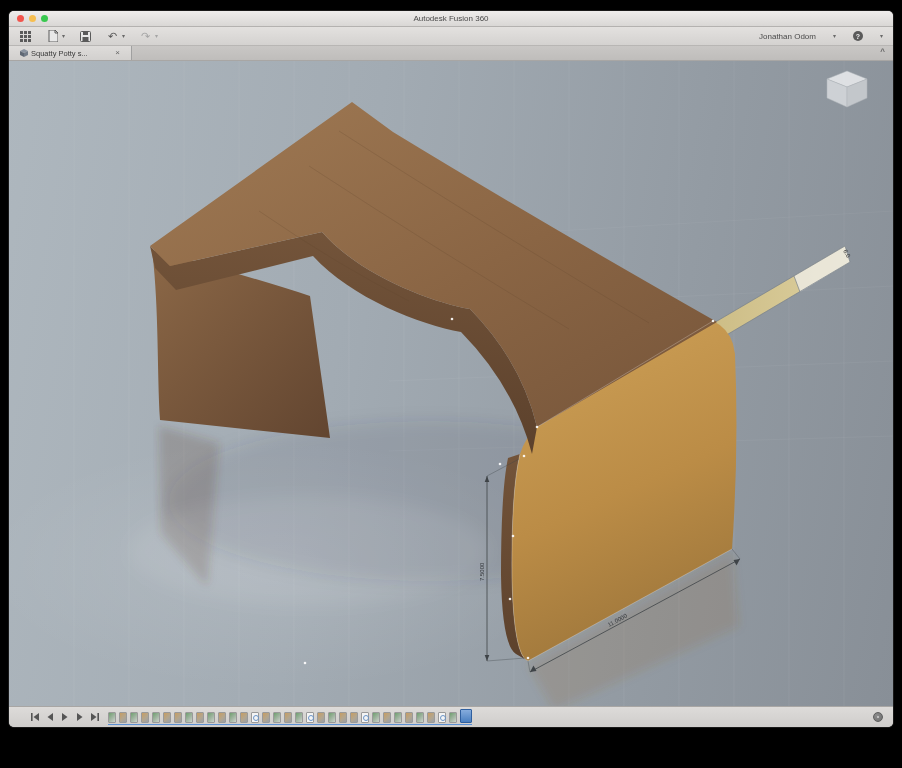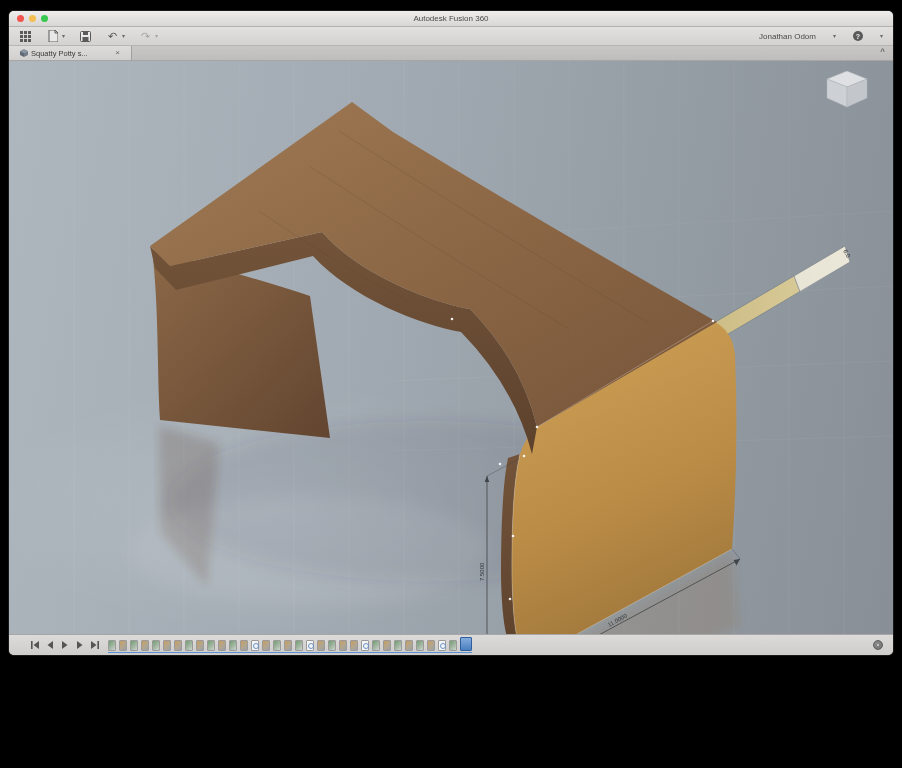--- a/index.html
+++ b/index.html
@@ -1,18 +1,18 @@
 <!DOCTYPE html>
 <html><head>
 <meta charset="utf-8">
 <style>
   html,body{margin:0;padding:0;}
   body{width:902px;height:768px;background:#000;position:relative;overflow:hidden;
        font-family:"Liberation Sans",sans-serif;-webkit-font-smoothing:antialiased;}
-  .window{position:absolute;left:9px;top:11px;width:884px;height:644px;border-radius:5px;
+  .window{position:absolute;left:9px;top:11px;width:884px;height:716px;border-radius:5px;
           overflow:hidden;display:flex;flex-direction:column;background:#d8d6d4;box-shadow:0 0 0 1px #1a1a1a;}
   
   .titlebar{height:15px;flex:0 0 15px;background:linear-gradient(#efedec,#d9d7d5);
             border-bottom:1px solid #b4b2b0;position:relative;display:flex;align-items:center;}
   .lights{display:flex;gap:5px;margin-left:8px;}
   .light{width:7px;height:7px;border-radius:50%;}
   .title{position:absolute;left:0;right:0;text-align:center;font-size:8px;color:#4a4a4a;}
   
   .toolbar{height:18px;flex:0 0 18px;background:linear-gradient(#e3e1df,#d4d2d0);
            border-bottom:1px solid #b8b6b4;display:flex;align-items:center;padding:0 10px;}

